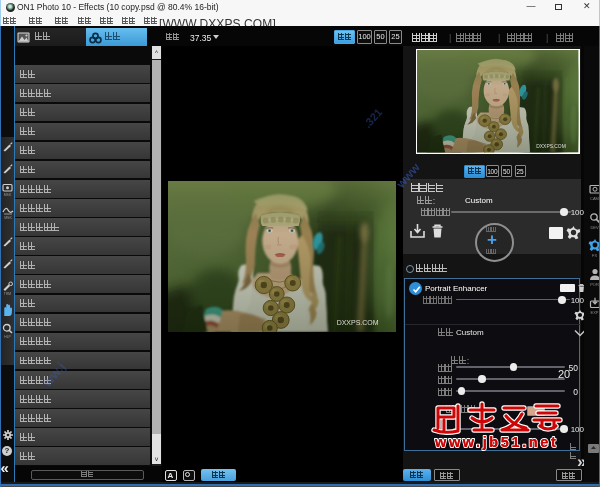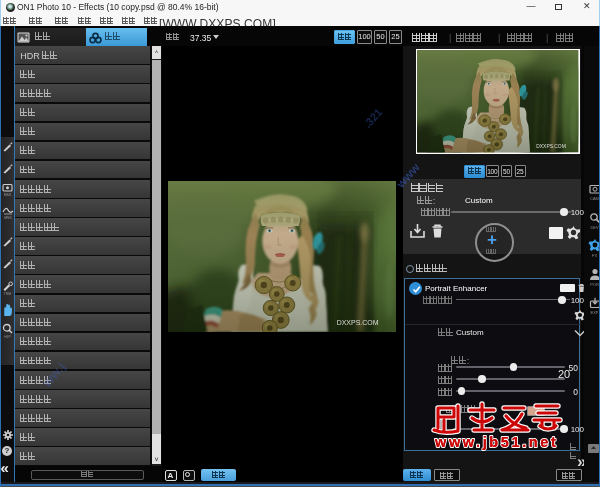--- a/index.html
+++ b/index.html
@@ -115,21 +115,20 @@
 
 <div class="ab" style="left:412px;top:32.5px;font-size:10px;color:#fff"><i class="z"></i><i class="z"></i><i class="z"></i></div>
 <div class="ab" style="left:449px;top:33px;color:#555;font-size:9px">|</div>
 <div class="ab" style="left:456px;top:32.5px;font-size:10px;color:#999"><i class="z"></i><i class="z"></i><i class="z"></i></div>
 <div class="ab" style="left:498px;top:33px;color:#555;font-size:9px">|</div>
 <div class="ab" style="left:507px;top:32.5px;font-size:10px;color:#999"><i class="z"></i><i class="z"></i><i class="z"></i></div>
 <div class="ab" style="left:546px;top:33px;color:#555;font-size:9px">|</div>
 <div class="ab" style="left:556px;top:32.5px;font-size:10px;color:#999"><i class="z"></i><i class="z"></i></div>
 
 <div id="list" class="ab" style="left:15.2px;top:46px;width:146.8px;height:420px;background:#0a0a0a">
-      <div style="position:absolute;left:0;top:0.2px;width:135.3px;height:17.7px;background:linear-gradient(#464646,#363636);color:#cfcfcf;font-size:9px;padding:4.5px 0 0 5px;white-space:nowrap;overflow:hidden"><span style="letter-spacing:0">HDR </span><i class="z"></i><i class="z"></i></div>
       <div style="position:absolute;left:0;top:19.3px;width:135.3px;height:17.7px;background:linear-gradient(#464646,#363636);color:#cfcfcf;font-size:9px;padding:4.5px 0 0 5px;white-space:nowrap;overflow:hidden"><i class="z"></i><i class="z"></i></div>
       <div style="position:absolute;left:0;top:38.4px;width:135.3px;height:17.7px;background:linear-gradient(#464646,#363636);color:#cfcfcf;font-size:9px;padding:4.5px 0 0 5px;white-space:nowrap;overflow:hidden"><i class="z"></i><i class="z"></i><i class="z"></i><i class="z"></i></div>
       <div style="position:absolute;left:0;top:57.5px;width:135.3px;height:17.7px;background:linear-gradient(#464646,#363636);color:#cfcfcf;font-size:9px;padding:4.5px 0 0 5px;white-space:nowrap;overflow:hidden"><i class="z"></i><i class="z"></i></div>
       <div style="position:absolute;left:0;top:76.6px;width:135.3px;height:17.7px;background:linear-gradient(#464646,#363636);color:#cfcfcf;font-size:9px;padding:4.5px 0 0 5px;white-space:nowrap;overflow:hidden"><i class="z"></i><i class="z"></i></div>
       <div style="position:absolute;left:0;top:95.7px;width:135.3px;height:17.7px;background:linear-gradient(#464646,#363636);color:#cfcfcf;font-size:9px;padding:4.5px 0 0 5px;white-space:nowrap;overflow:hidden"><i class="z"></i><i class="z"></i></div>
       <div style="position:absolute;left:0;top:114.8px;width:135.3px;height:17.7px;background:linear-gradient(#464646,#363636);color:#cfcfcf;font-size:9px;padding:4.5px 0 0 5px;white-space:nowrap;overflow:hidden"><i class="z"></i><i class="z"></i></div>
       <div style="position:absolute;left:0;top:133.9px;width:135.3px;height:17.7px;background:linear-gradient(#464646,#363636);color:#cfcfcf;font-size:9px;padding:4.5px 0 0 5px;white-space:nowrap;overflow:hidden"><i class="z"></i><i class="z"></i><i class="z"></i><i class="z"></i></div>
       <div style="position:absolute;left:0;top:153.0px;width:135.3px;height:17.7px;background:linear-gradient(#464646,#363636);color:#cfcfcf;font-size:9px;padding:4.5px 0 0 5px;white-space:nowrap;overflow:hidden"><i class="z"></i><i class="z"></i><i class="z"></i><i class="z"></i></div>
       <div style="position:absolute;left:0;top:172.1px;width:135.3px;height:17.7px;background:linear-gradient(#464646,#363636);color:#cfcfcf;font-size:9px;padding:4.5px 0 0 5px;white-space:nowrap;overflow:hidden"><i class="z"></i><i class="z"></i><i class="z"></i><i class="z"></i><i class="z"></i></div>
       <div style="position:absolute;left:0;top:191.2px;width:135.3px;height:17.7px;background:linear-gradient(#464646,#363636);color:#cfcfcf;font-size:9px;padding:4.5px 0 0 5px;white-space:nowrap;overflow:hidden"><i class="z"></i><i class="z"></i></div>

